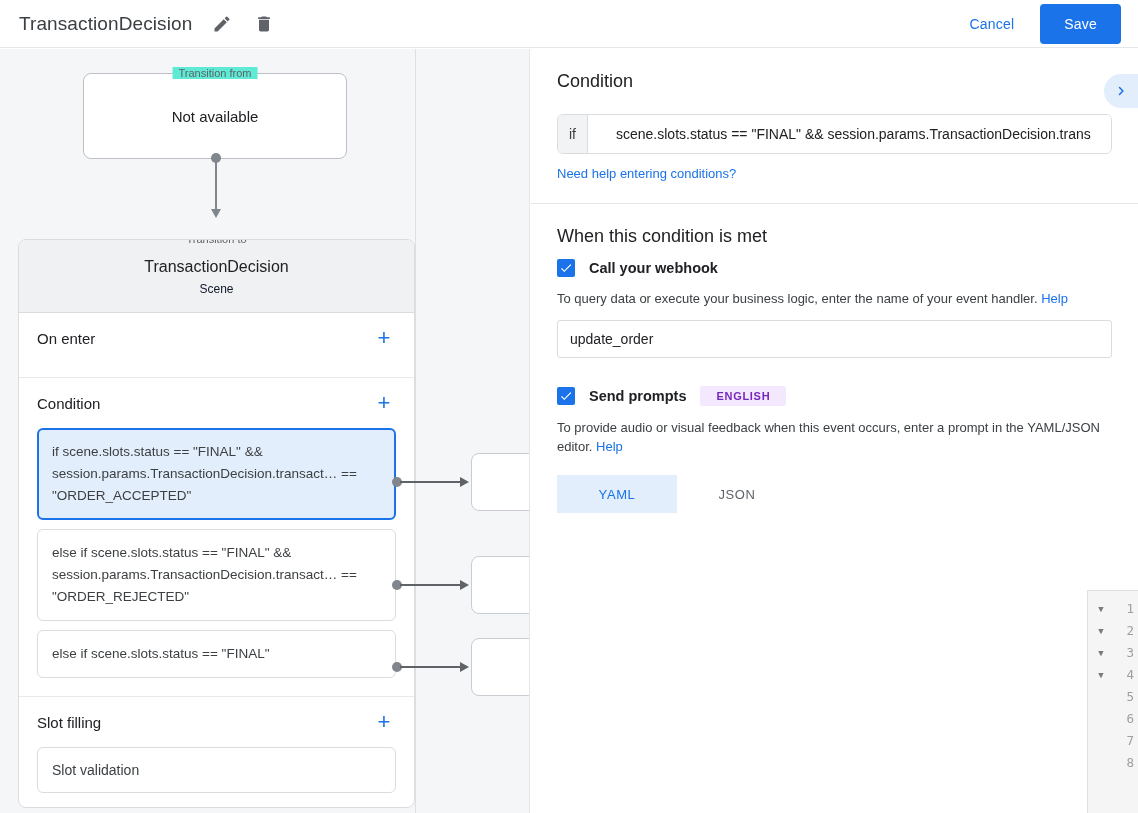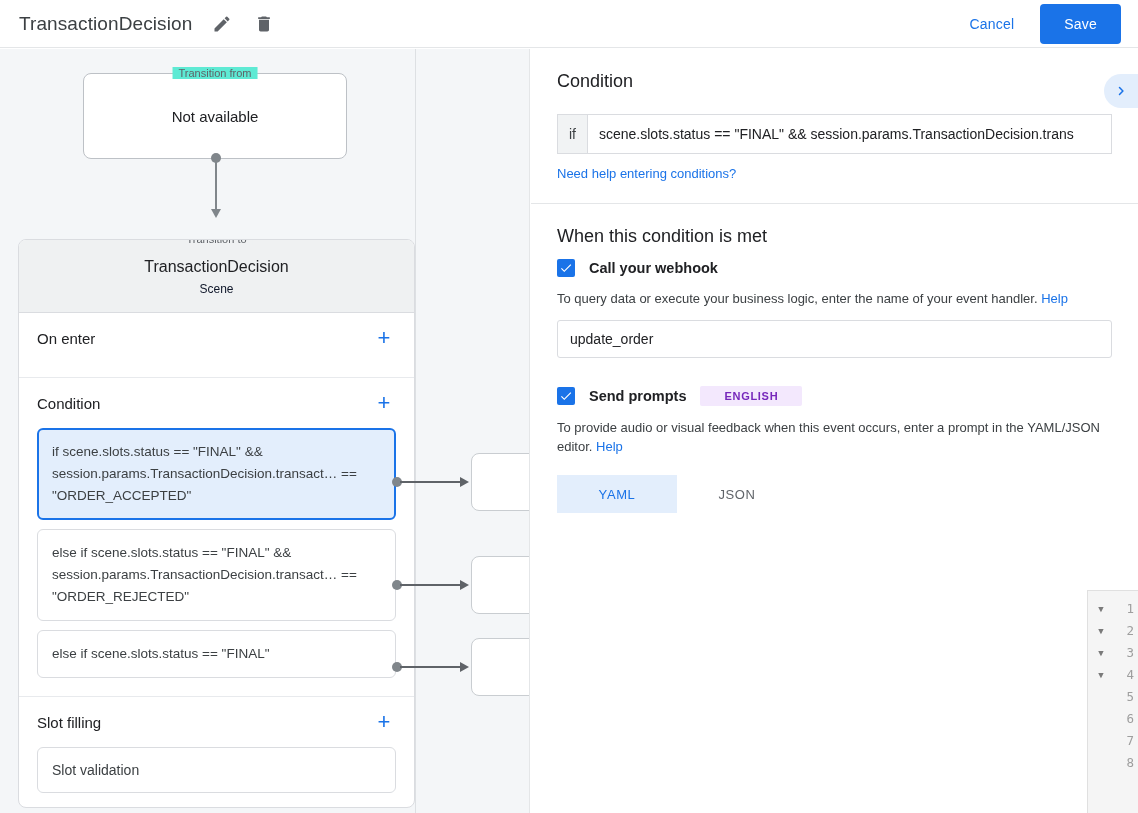--- a/index.html
+++ b/index.html
@@ -139,21 +139,21 @@
   .panel-title { font-size: 18px; color: #202124; font-weight: 400; }
 
   .expander {
     position: absolute; right: 0px; top: 25px; width: 34px; height: 34px;
     background: #e3eefc; border-radius: 17px 0 0 17px;
     display: flex; align-items: center; justify-content: center; cursor: pointer;
   }
 
   .if-row {
     display: flex; margin-top: 22px; height: 40px;
-    border: 1px solid #dadce0; border-radius: 0; overflow: hidden;
+    border: 1px solid #dadce0; border-radius: 6px; overflow: hidden; gap: 17px;
   }
   .if-label {
     width: 30px; background: #f1f3f4; border-right: 1px solid #dadce0;
     display: flex; align-items: center; justify-content: center;
     font-size: 14px; color: #3c4043;
   }
   .if-input {
     flex: 1; border: 0; outline: none; padding: 0 11px; font-size: 14px;
     color: #202124; font-family: inherit; background: #fff;
   }
@@ -167,21 +167,21 @@
 
   .checkrow { display: flex; align-items: center; margin-top: 12px; gap: 14px; }
   .checkbox {
     width: 18px; height: 18px; border-radius: 2px; background: #1a73e8;
     display: flex; align-items: center; justify-content: center; cursor: pointer;
     flex: none;
   }
   .checkrow-label { font-size: 14.5px; color: #202124; font-weight: bold; }
   .lang-badge {
     background: #f3e8fd; color: #7627bb; font-size: 11px; letter-spacing: .7px;
-    padding: 4px 24px; border-radius: 2px; font-weight: bold;
+    padding: 4px 16px; border-radius: 2px; font-weight: bold;
   }
   .desc {
     font-size: 13px; color: #3c4043; line-height: 19px; margin-top: 12px;
     max-width: 556px;
   }
   .desc a { color: #1a73e8; }
   .text-input {
     margin-top: 12px; width: 100%; height: 38px; border: 1px solid #dadce0;
     border-radius: 3px; padding: 0 12px; font-size: 14px; color: #202124;
     font-family: inherit; outline: none;

